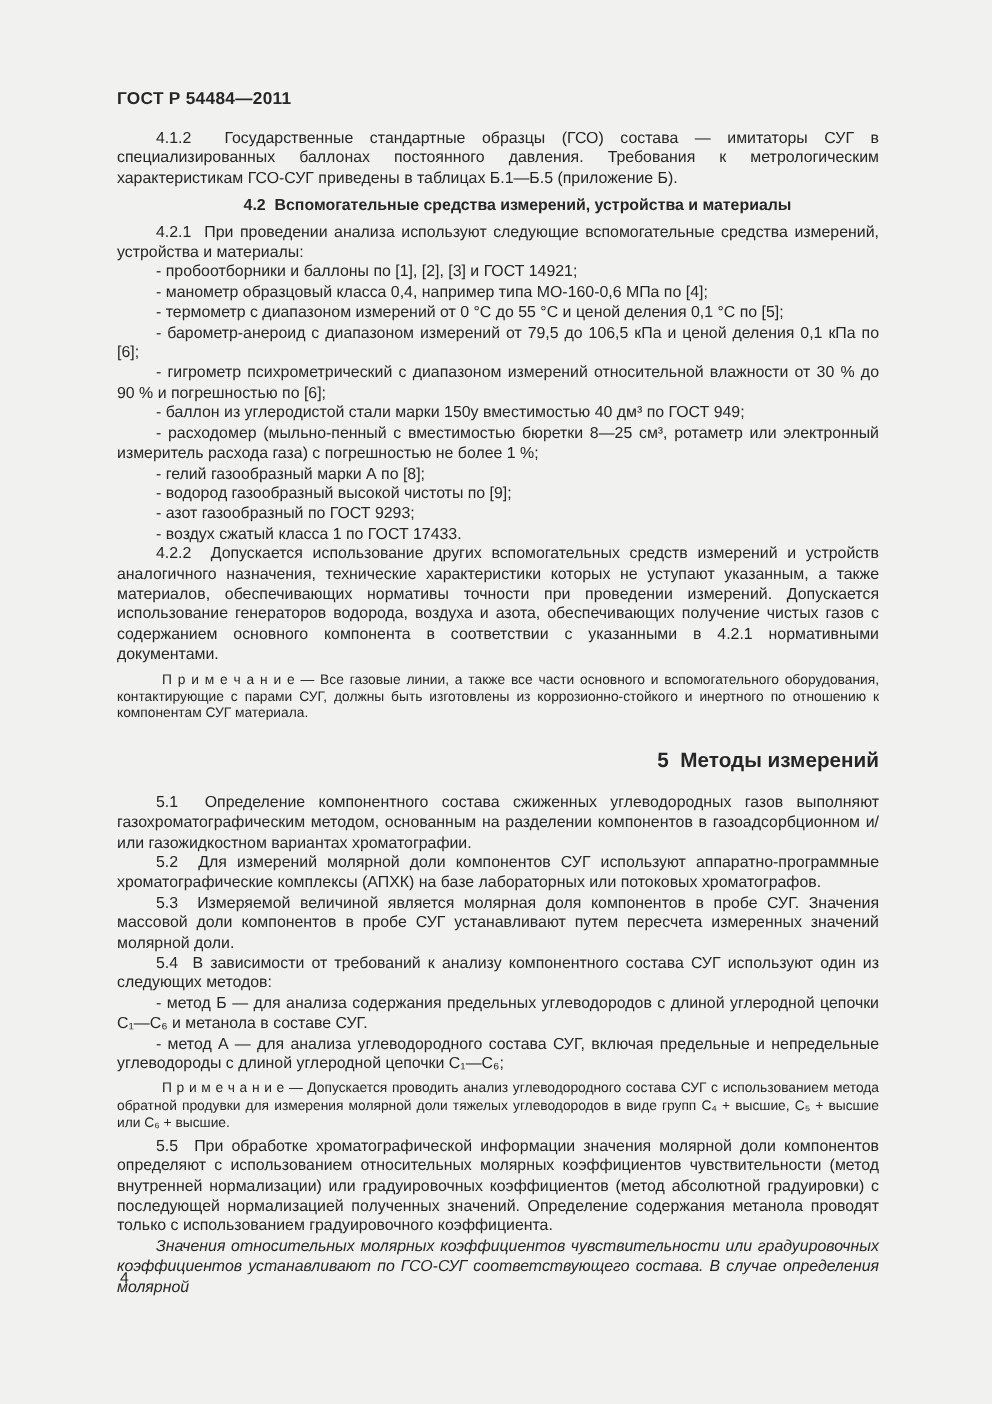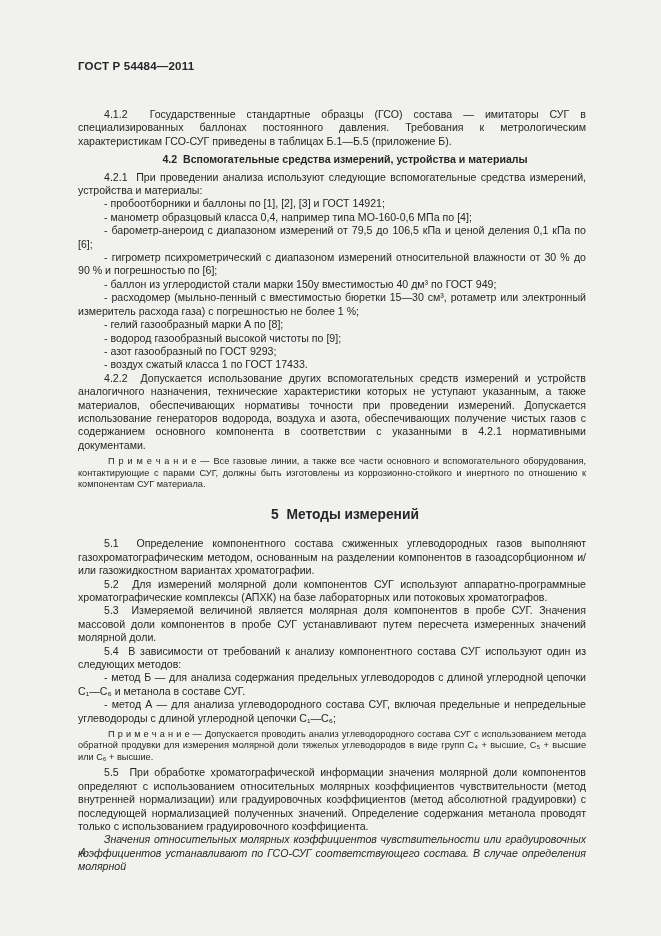--- a/index.html
+++ b/index.html
@@ -16,21 +16,21 @@
     position: relative;
     width: 661px;
     height: 936px;
     box-sizing: border-box;
     padding: 60px 76px 0 78px;
   }
   .running-header {
     font-size: 11.5px;
     font-weight: bold;
     letter-spacing: 0.2px;
-    margin-bottom: 36px;
+    margin-bottom: 14px;
   }
   .content {
     width: 508px;
   }
   p.body {
     margin: 0;
     font-size: 10.6px;
     line-height: 13.4px;
     text-align: justify;
     text-indent: 26px;
@@ -44,21 +44,21 @@
     margin: 4px 0 3px 0;
     font-size: 9.2px;
     line-height: 11.4px;
     text-align: justify;
     text-indent: 30px;
   }
   p.section-heading {
     margin: 17px 0 15px 0;
     font-size: 13.8px;
     font-weight: bold;
-    text-align: center;
+    text-align: right;
     text-indent: 26px;
   }
   p.cont {
     text-align-last: justify;
     font-style: italic;
   }
   .page-number {
     position: absolute;
     left: 80px;
     top: 846px;
@@ -75,24 +75,25 @@
   <div class="content">
 
     <p class="body">4.1.2&nbsp;&nbsp;Государственные стандартные образцы (ГСО) состава — имитаторы СУГ в специализированных баллонах постоянного давления. Требования к метрологическим характеристикам ГСО-СУГ приведены в таблицах Б.1—Б.5 (приложение Б).</p>
 
     <p class="body bold-head">4.2&nbsp;&nbsp;Вспомогательные средства измерений, устройства и материалы</p>
 
     <p class="body">4.2.1&nbsp;&nbsp;При проведении анализа используют следующие вспомогательные средства измерений, устройства и материалы:</p>
 
     <p class="body">- пробоотборники и баллоны по [1], [2], [3] и ГОСТ 14921;</p>
     <p class="body">- манометр образцовый класса 0,4, например типа МО-160-0,6 МПа по [4];</p>
+    <p class="body">- термометр с диапазоном измерений от 0 °С до 55 °С и ценой деления 0,1 °С по [5];</p>
     <p class="body">- барометр-анероид с диапазоном измерений от 79,5 до 106,5 кПа и ценой деления 0,1 кПа по [6];</p>
     <p class="body">- гигрометр психрометрический с диапазоном измерений относительной влажности от 30 % до 90 % и погрешностью по [6];</p>
     <p class="body">- баллон из углеродистой стали марки 150у вместимостью 40 дм³ по ГОСТ 949;</p>
-    <p class="body">- расходомер (мыльно-пенный с вместимостью бюретки 15—30 см³, ротаметр или электронный измеритель расхода газа) с погрешностью не более 1 %;</p>
+    <p class="body">- расходомер (мыльно-пенный с вместимостью бюретки 8—25 см³, ротаметр или электронный измеритель расхода газа) с погрешностью не более 1 %;</p>
     <p class="body">- гелий газообразный марки А по [8];</p>
     <p class="body">- водород газообразный высокой чистоты по [9];</p>
     <p class="body">- азот газообразный по ГОСТ 9293;</p>
     <p class="body">- воздух сжатый класса 1 по ГОСТ 17433.</p>
 
     <p class="body">4.2.2&nbsp;&nbsp;Допускается использование других вспомогательных средств измерений и устройств аналогичного назначения, технические характеристики которых не уступают указанным, а также материалов, обеспечивающих нормативы точности при проведении измерений. Допускается использование генераторов водорода, воздуха и азота, обеспечивающих получение чистых газов с содержанием основного компонента в соответствии с указанными в 4.2.1 нормативными документами.</p>
 
     <p class="note">П р и м е ч а н и е — Все газовые линии, а также все части основного и вспомогательного оборудования, контактирующие с парами СУГ, должны быть изготовлены из коррозионно-стойкого и инертного по отношению к компонентам СУГ материала.</p>
 
     <p class="section-heading">5&nbsp;&nbsp;Методы измерений</p>

